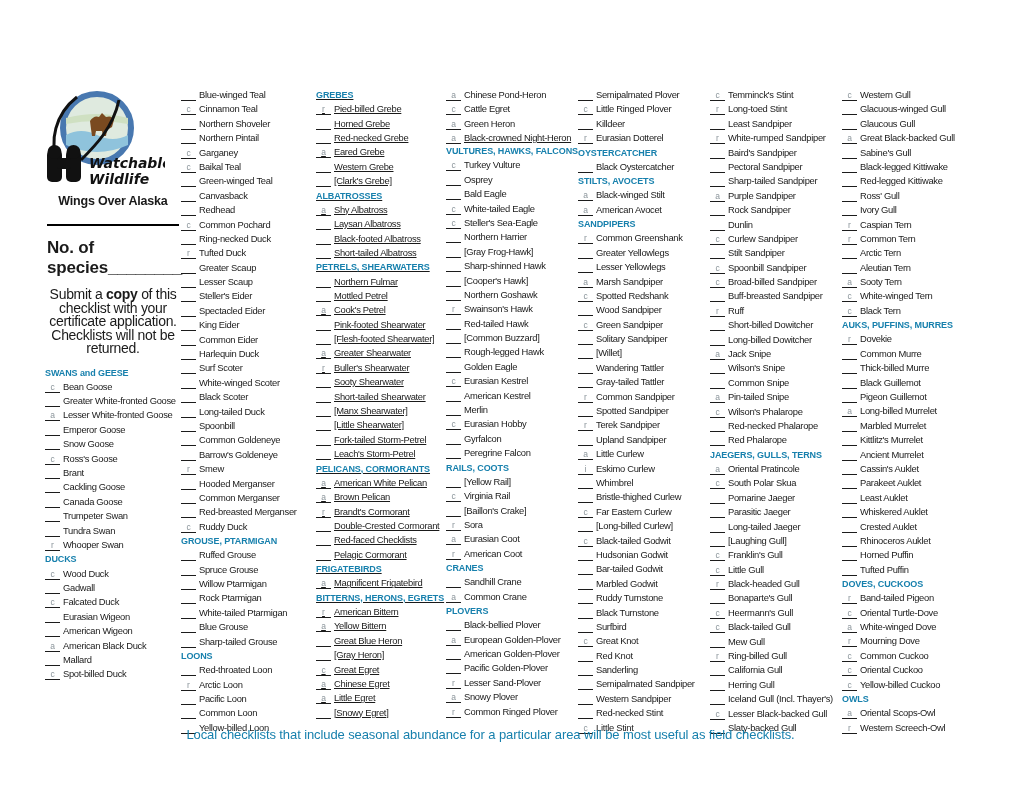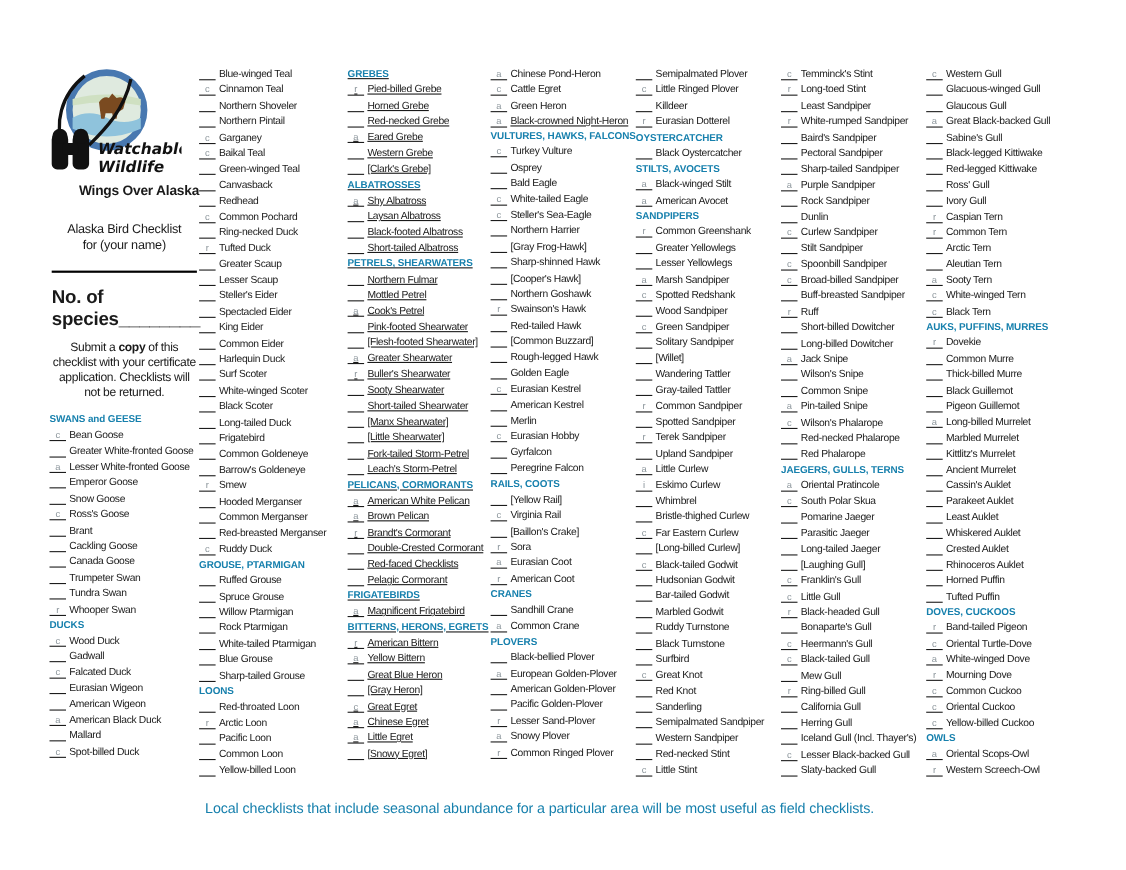--- a/index.html
+++ b/index.html
@@ -1,21 +1,21 @@
 <!DOCTYPE html>
 <html><head>
 <meta charset="utf-8">
 <style>
   html,body{margin:0;padding:0;background:#888;}
   .sheet{
     width:1024px;height:791px;position:relative;background:#ffffff;
     font-family:"Liberation Sans", sans-serif;overflow:hidden;color:#1a1a1a;
   }
   .cols{position:absolute;left:45px;top:60px;display:flex;align-items:flex-start;}
-  .col{flex:0 0 auto;}
+  .col{flex:0 0 auto;margin-top:28px;}
   .c1{width:136px;} .c2{width:135px;} .c3{width:130px;text-decoration:underline;} .c4{width:132px;}
   .c5{width:132px;} .c6{width:132px;} .c7{width:145px;}
 
   
   .row{display:flex;height:14.4px;align-items:flex-start;}
   .row.wrap{height:auto;}
   .mark{
     flex:0 0 15px;height:11px;margin-right:3px;margin-top:1px;
     border-bottom:1.3px solid #1c1c1c;
     font-size:8.5px;line-height:12px;text-align:center;color:#8b959b;
@@ -26,25 +26,25 @@
   }
   .row.wrap .name{white-space:normal;line-height:12px;padding-top:1px;text-decoration:underline;}
   .hdr{
     font-size:9px;font-weight:bold;color:#1780ad;line-height:14.2px;
     letter-spacing:-0.1px;
   }
 
   
   .panel{width:136px;}
   .logo{display:block;margin:0 0 4px -2px;}
-  .program-title{font-size:12.5px;font-weight:bold;text-align:right;margin:2px 0 0 0;letter-spacing:-0.2px;}
+  .program-title{font-size:12.5px;font-weight:bold;text-align:center;margin:2px 0 0 0;letter-spacing:-0.2px;}
   .subtitle{font-size:11.5px;text-align:center;margin-top:22px;line-height:14px;letter-spacing:-0.2px;}
   .rule{border:none;border-top:2.2px solid #000;margin:16px 2px 12px 2px;}
   .species-count{font-size:17px;letter-spacing:-0.2px;margin:0 0 10px 2px;font-weight:bold;}
-  .note{font-size:11px;text-align:center;line-height:13.5px;letter-spacing:-0.3px;margin:0 1px 10px 1px;}
+  .note{font-size:14px;text-align:center;line-height:13.5px;letter-spacing:-0.3px;margin:0 1px 10px 1px;}
   .note b{font-weight:bold;}
   .panel-list{margin-top:2px;}
 
   .footer{
     position:absolute;left:0;top:727px;width:981px;text-align:center;
     color:#1780ad;font-size:13px;letter-spacing:-0.1px;
   }
 </style>
 </head>
 <body>
@@ -70,24 +70,20 @@
           <rect x="14" y="70" width="14" height="11" rx="3"></rect>
           <circle cx="11.5" cy="64" r="7"></circle>
           <circle cx="30.5" cy="64" r="7"></circle>
         </g>
         <text x="46" y="80" font-family="DejaVu Sans, sans-serif" font-size="14" font-style="italic" font-weight="bold" fill="#111"><tspan>Watchable</tspan></text>
         <text x="46" y="96" font-family="DejaVu Sans, sans-serif" font-size="14" font-style="italic" font-weight="bold" fill="#111"><tspan>Wildlife</tspan></text>
       </svg>
 
       <div class="program-title">Wings Over Alaska</div>
 
-      <div class="subtitle">
-        <div>Alaska Bird Checklist</div>
-        <div>for (your name)</div>
-      </div>
 
       <hr class="rule">
 
       <div class="species-count">No. of species________</div>
 
       <div class="note"><span>Submit a </span><b>copy</b><span> of this checklist with your certificate application. Checklists will not be returned.</span></div>
 
       <div class="panel-list">
           <div class="hdr">SWANS and GEESE</div>
           <div class="row">
@@ -262,21 +258,21 @@
         <div class="row">
           <span class="mark"></span>
           <span class="name">Black Scoter</span>
         </div>
         <div class="row">
           <span class="mark"></span>
           <span class="name">Long-tailed Duck</span>
         </div>
         <div class="row">
           <span class="mark"></span>
-          <span class="name">Frigatebird</span>
+          <span class="name">Spoonbill</span>
         </div>
         <div class="row">
           <span class="mark"></span>
           <span class="name">Common Goldeneye</span>
         </div>
         <div class="row">
           <span class="mark"></span>
           <span class="name">Barrow's Goldeneye</span>
         </div>
         <div class="row">

